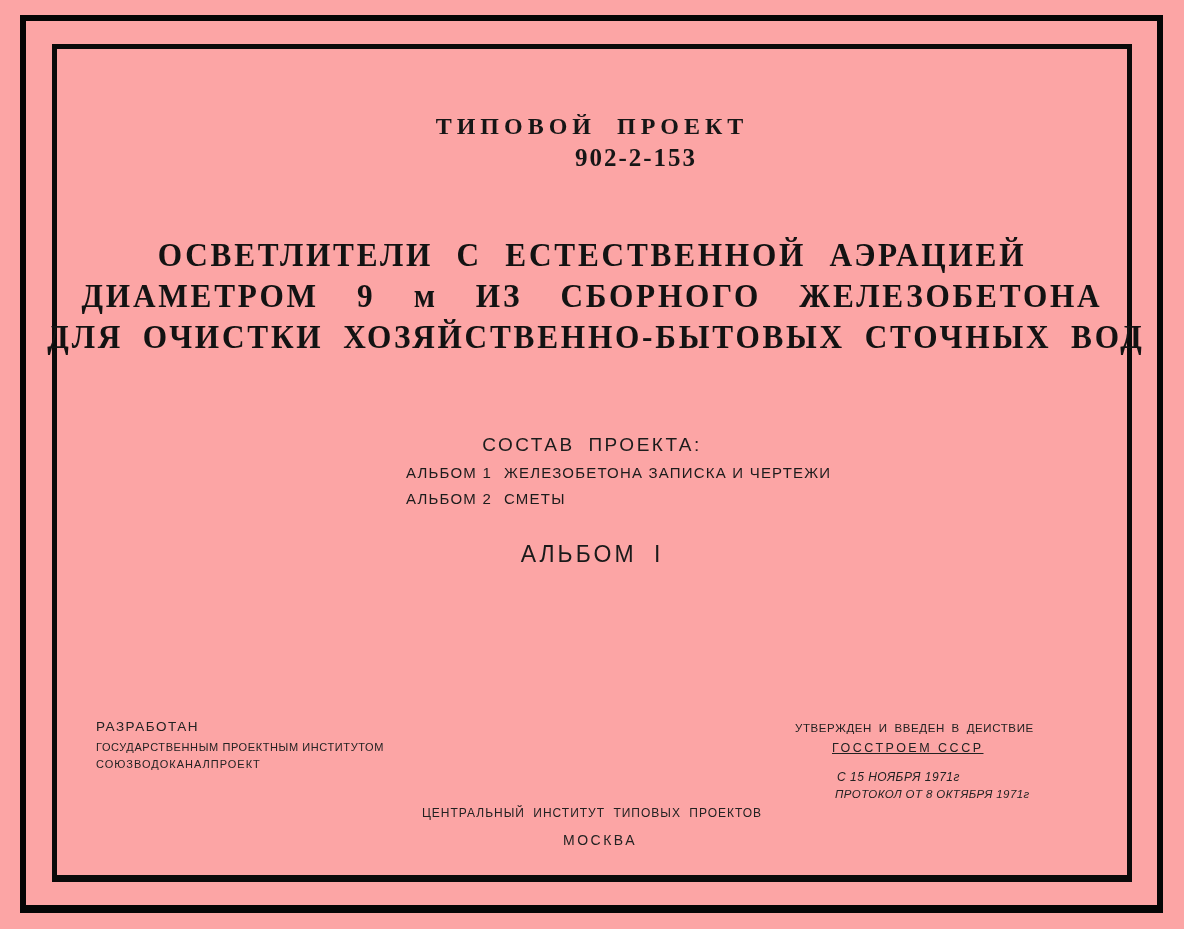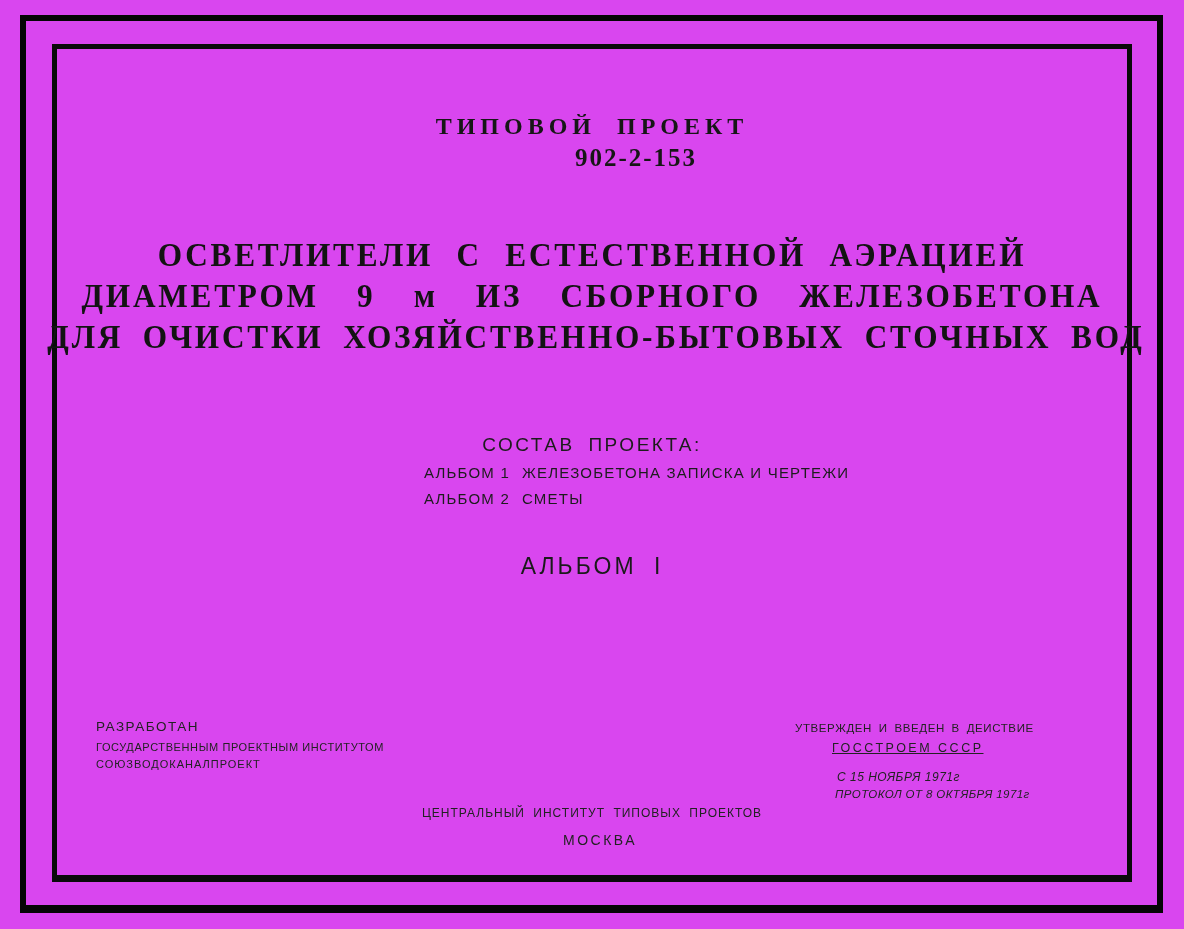--- a/index.html
+++ b/index.html
@@ -9,21 +9,21 @@
     width: 1184px;
     height: 929px;
     overflow: hidden;
     font-family: "Liberation Sans", sans-serif;
     color: #111111;
   }
   .page {
     position: relative;
     width: 1184px;
     height: 929px;
-    background: #d946ef;
+    background: #fca5a5;
   }
   .frame-outer {
     position: absolute;
     left: 20px;
     top: 15px;
     width: 1143px;
     height: 898px;
     box-sizing: border-box;
     border: 6px solid #050505;
     border-bottom-width: 8px;
@@ -83,38 +83,37 @@
 
   
   .composition-heading {
     top: 434px;
     font-size: 19px;
     letter-spacing: 2.5px;
     word-spacing: 6px;
     color: #1c1c1c;
   }
   .composition-list {
-    left: 424px;
+    left: 406px;
     top: 464px;
     font-size: 15px;
     letter-spacing: 1.2px;
     color: #1c1c1c;
   }
   .composition-row { display: flex; margin-bottom: 9px; }
   .composition-row .album-col { width: 98px; flex: 0 0 98px; }
   .composition-row .desc-col { white-space: nowrap; }
 
   
   .album-label {
     top: 541px;
     font-size: 23px;
     letter-spacing: 3px;
     word-spacing: 8px;
     color: #1a1a1a;
-    margin-top: 12px;
   }
 
   
   .developed {
     left: 96px;
     top: 719px;
     width: 290px;
     color: #222222;
   }
   .developed .d-line1 { font-size: 13.5px; letter-spacing: 1.5px; margin-bottom: 7px; }

